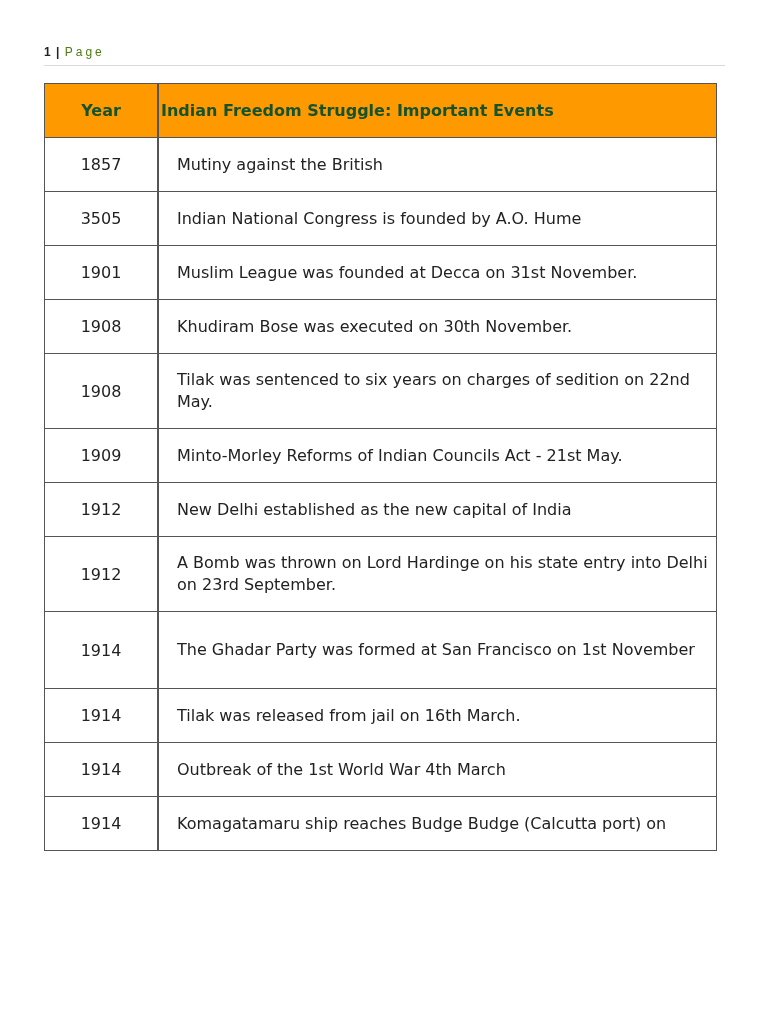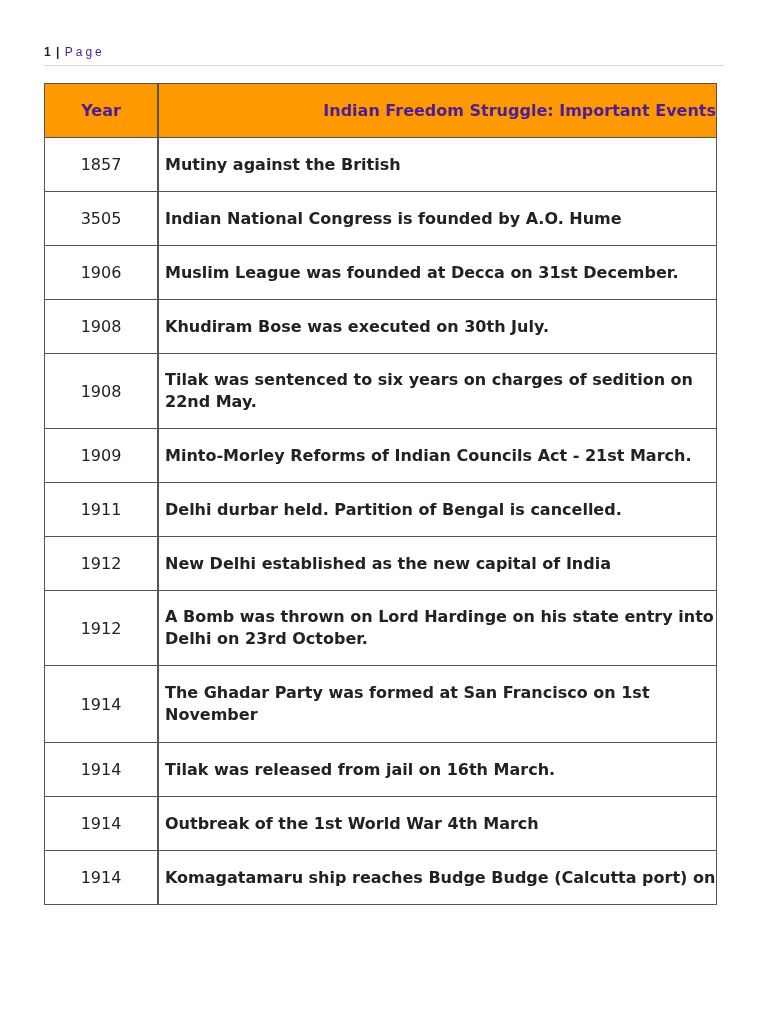--- a/index.html
+++ b/index.html
@@ -1,27 +1,27 @@
 <!DOCTYPE html>
 <html><head>
 <meta charset="utf-8">
 <style>
   html, body { margin:0; padding:0; background:#ffffff; }
   body { width:768px; height:1024px; position:relative; overflow:hidden; font-family:"DejaVu Sans", sans-serif; color:#222; }
   .page-header { position:absolute; left:44px; top:45px; width:681px; height:20px; border-bottom:1px solid #d9d9d9; font-family:"Liberation Sans", sans-serif; font-size:12px; }
   .page-header .num { font-weight:bold; color:#222; }
   .page-header .sep { font-weight:bold; color:#222; margin:0 2px; }
-  .page-header .word { color:#4c1d95; letter-spacing:3px; }
+  .page-header .word { color:#4d7c0f; letter-spacing:3px; }
   table { position:absolute; left:44px; top:83px; width:673px; border-collapse:collapse; }
   td, th { border:1px solid #555; padding:0; font-size:16px; }
-  th { background:#ff9900; height:53px; color:#4c1d95; font-weight:bold; }
+  th { background:#ff9900; height:53px; color:#14532d; font-weight:bold; }
   th.year { width:112px; text-align:center; }
-  th.event { text-align:right; padding-left:2px; border-left:2px solid #555; }
+  th.event { text-align:left; padding-left:2px; border-left:2px solid #555; }
   td.year { width:112px; text-align:center; vertical-align:middle;border-radius:21px; }
-  td.event { text-align:left; padding-left:6px; border-left:2px solid #555; line-height:22px;font-weight:bold; }
+  td.event { text-align:left; padding-left:18px; border-left:2px solid #555; line-height:22px; }
   tr.r1 td { height:53px; }
   tr.r2 td { height:74px; }
   tr.r2b td { height:76px; }
 </style>
 </head>
 <body>
 
 <div class="page-header">
   <span class="num">1</span>
   <span class="sep">|</span>
@@ -38,46 +38,42 @@
   <tbody>
     <tr class="r1">
         <td class="year">1857</td>
         <td class="event">Mutiny against the British</td>
       </tr>
     <tr class="r1">
         <td class="year">3505</td>
         <td class="event">Indian National Congress is founded by A.O. Hume</td>
       </tr>
     <tr class="r1">
-        <td class="year">1906</td>
-        <td class="event">Muslim League was founded at Decca on 31st December.</td>
+        <td class="year">1901</td>
+        <td class="event">Muslim League was founded at Decca on 31st November.</td>
       </tr>
     <tr class="r1">
         <td class="year">1908</td>
-        <td class="event">Khudiram Bose was executed on 30th July.</td>
+        <td class="event">Khudiram Bose was executed on 30th November.</td>
       </tr>
     <tr class="r2">
         <td class="year">1908</td>
         <td class="event">Tilak was sentenced to six years on charges of sedition on 22nd May.</td>
       </tr>
     <tr class="r1">
         <td class="year">1909</td>
-        <td class="event">Minto-Morley Reforms of Indian Councils Act - 21st March.</td>
-      </tr>
-    <tr class="r1">
-        <td class="year">1911</td>
-        <td class="event">Delhi durbar held. Partition of Bengal is cancelled.</td>
+        <td class="event">Minto-Morley Reforms of Indian Councils Act - 21st May.</td>
       </tr>
     <tr class="r1">
         <td class="year">1912</td>
         <td class="event">New Delhi established as the new capital of India</td>
       </tr>
     <tr class="r2">
         <td class="year">1912</td>
-        <td class="event">A Bomb was thrown on Lord Hardinge on his state entry into Delhi on 23rd October.</td>
+        <td class="event">A Bomb was thrown on Lord Hardinge on his state entry into Delhi on 23rd September.</td>
       </tr>
     <tr class="r2b">
         <td class="year">1914</td>
         <td class="event">The Ghadar Party was formed at San Francisco on 1st November</td>
       </tr>
     <tr class="r1">
         <td class="year">1914</td>
         <td class="event">Tilak was released from jail on 16th March.</td>
       </tr>
     <tr class="r1">

